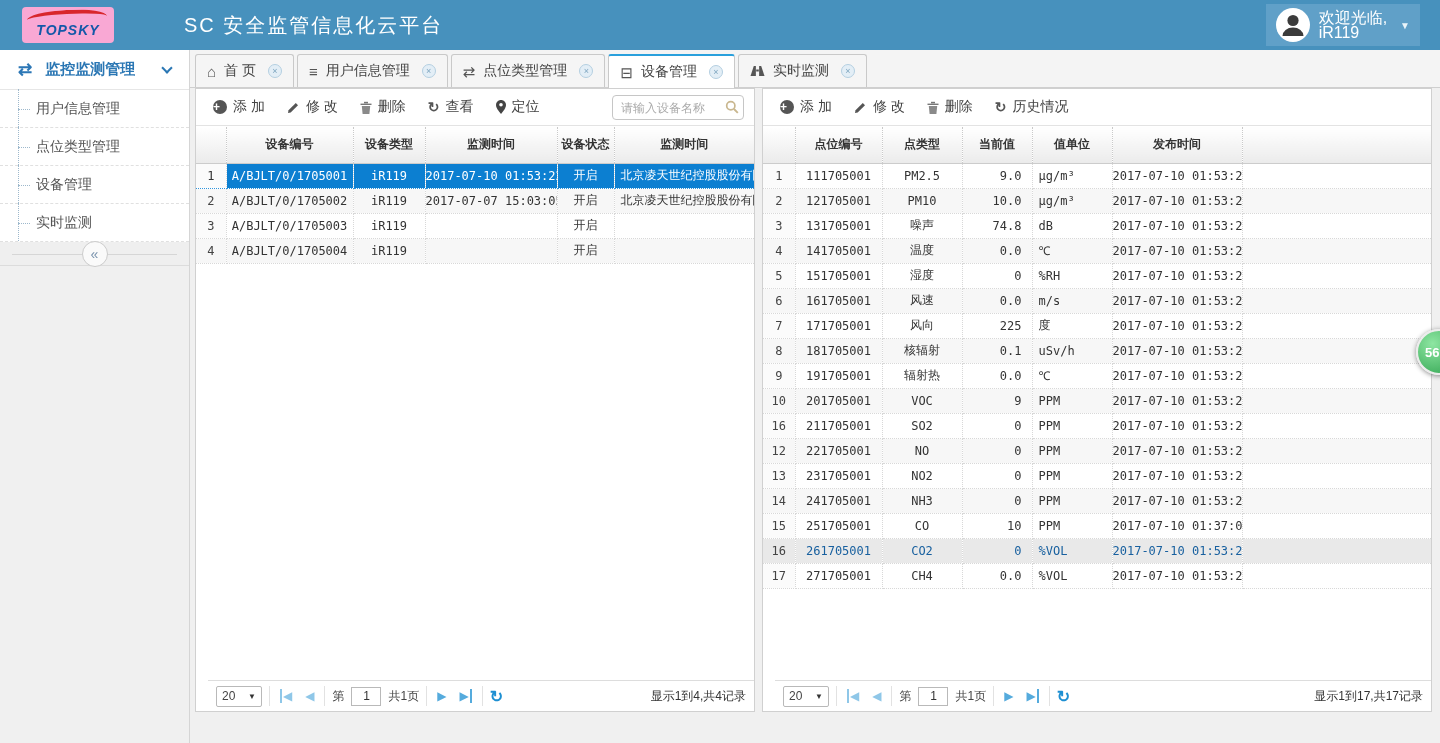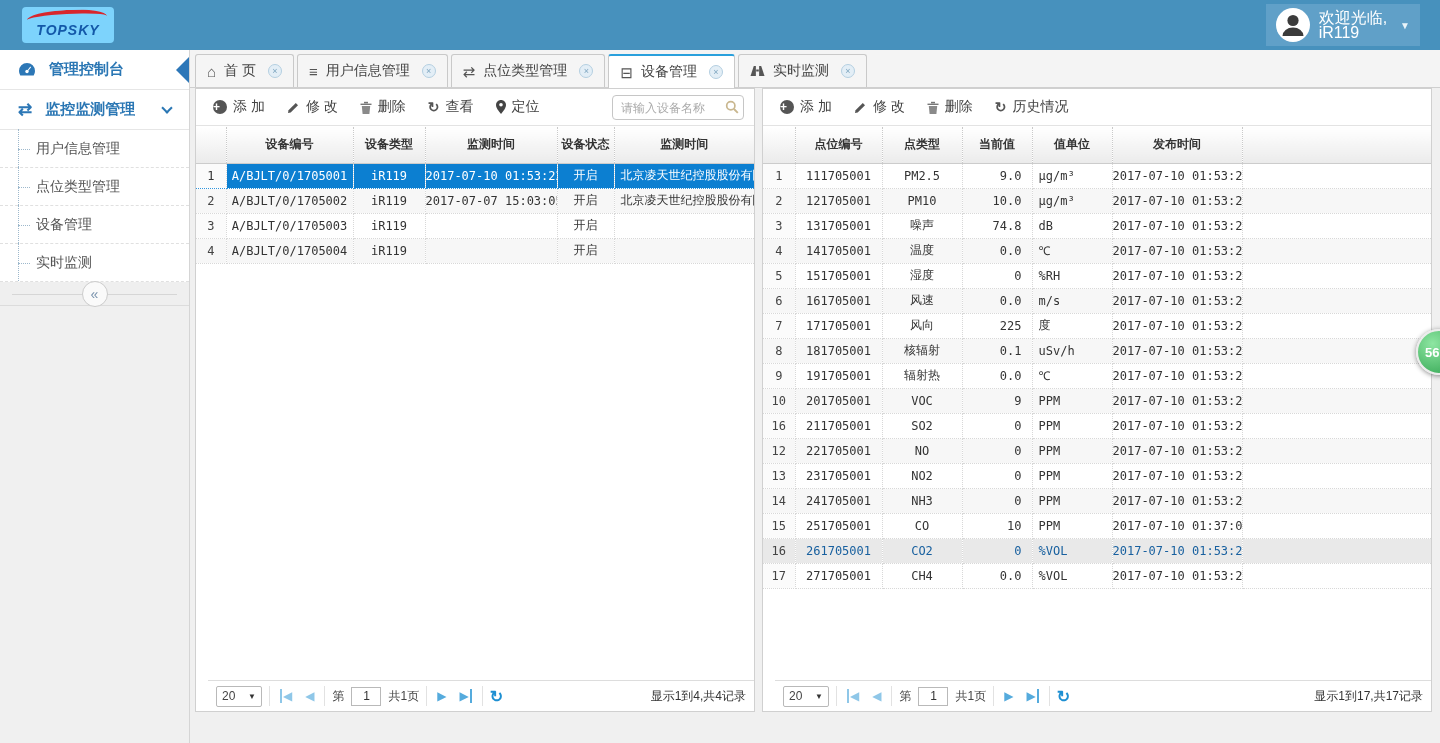--- a/index.html
+++ b/index.html
@@ -1,20 +1,20 @@
 <!DOCTYPE html>
 <html><head>
 <meta charset="utf-8">
 <style>
   * { margin:0; padding:0; box-sizing:border-box; }
   html,body { width:1440px; height:743px; overflow:hidden; font-family:"Liberation Sans",sans-serif; background:#e9e9e9; }
 
   
   .header { position:relative; height:50px; background:#4791bd; display:flex; align-items:center; }
-  .logo-box { margin-left:22px; width:92px; height:36px; background:#7dd3fc; border-radius:4px; position:relative; display:flex; align-items:flex-end; justify-content:center; padding-bottom:5px; }
+  .logo-box { margin-left:22px; width:92px; height:36px; background:#f9a8d4; border-radius:4px; position:relative; display:flex; align-items:flex-end; justify-content:center; padding-bottom:5px; }
   .logo-swoosh { position:absolute; top:3px; left:5px; width:80px; height:16px; border-top:4px solid #d8262c; border-radius:50%; transform:rotate(-3deg); }
   .logo-text { font-style:italic; font-weight:bold; font-size:14px; color:#1358a8; letter-spacing:1px; }
   .app-title { color:#fff; font-size:20px; margin-left:70px; letter-spacing:2px; }
   .user-box { margin-left:auto; margin-right:20px; background:#60a0c8; height:42px; min-width:148px; display:flex; align-items:center; padding:0 10px; gap:9px; cursor:pointer; }
   .welcome { color:#fff; font-size:16px; line-height:15px; }
   .user-caret { color:#eaf4fa; font-size:10px; margin-left:4px; }
 
   
   .main { position:absolute; top:50px; left:0; right:0; bottom:0; }
   .sidebar { position:absolute; left:0; top:0; width:190px; bottom:0; background:#f0f0f0; border-right:1px solid #d5d5d5; }
@@ -84,50 +84,40 @@
   .ic svg { display:block; }
 </style>
 </head>
 <body>
 
 <div class="header">
   <div class="logo-box">
     <span class="logo-swoosh"></span>
     <span class="logo-text">TOPSKY</span>
   </div>
+  <div class="app-title">SC  安全监管信息化云平台</div>
   <div class="user-box">
     <span class="ic">
       <svg width="34" height="34" viewBox="0 0 34 34">
           <circle cx="17" cy="17" r="17" fill="#fff"></circle>
           <circle cx="17" cy="12.5" r="5.6" fill="#3b3b3b"></circle>
           <path d="M6.5 28 a10.5 8.5 0 0 1 21 0 Z" fill="#3b3b3b"></path>
         </svg>
     </span>
     <span class="welcome">
       <span>欢迎光临,</span><br><span>iR119</span>
     </span>
     <span class="user-caret">▼</span>
   </div>
 </div>
 
 <div class="main">
   <div class="sidebar">
     <div class="side-top">
       <div class="side-group">
-        <span class="ic">
-          <svg width="18" height="15" viewBox="0 0 18 15">
-              <path d="M9 1A8 8 0 0 0 1 9a8 8 0 0 0 1.3 4.4h13.4A8 8 0 0 0 17 9 8 8 0 0 0 9 1z" fill="#2c77b6"></path>
-              <circle cx="9" cy="9.5" r="1.7" fill="#fff"></circle>
-              <rect x="8.6" y="3.6" width="1" height="4.6" fill="#fff" transform="rotate(38 9 9.5)"></rect>
-            </svg>
-        </span>
-        <span>管理控制台</span>
-        <span class="side-arrow"></span>
-      </div>
-      <div class="side-group">
         <span class="ic" style="color:#2c77b6;font-size:17px;font-weight:bold;">⇄</span>
         <span>监控监测管理</span>
         <span class="chev"></span>
       </div>
       <div id="side-subs">
           <div class="side-sub">用户信息管理</div>
           <div class="side-sub">点位类型管理</div>
           <div class="side-sub">设备管理</div>
           <div class="side-sub">实时监测</div>
         </div>

